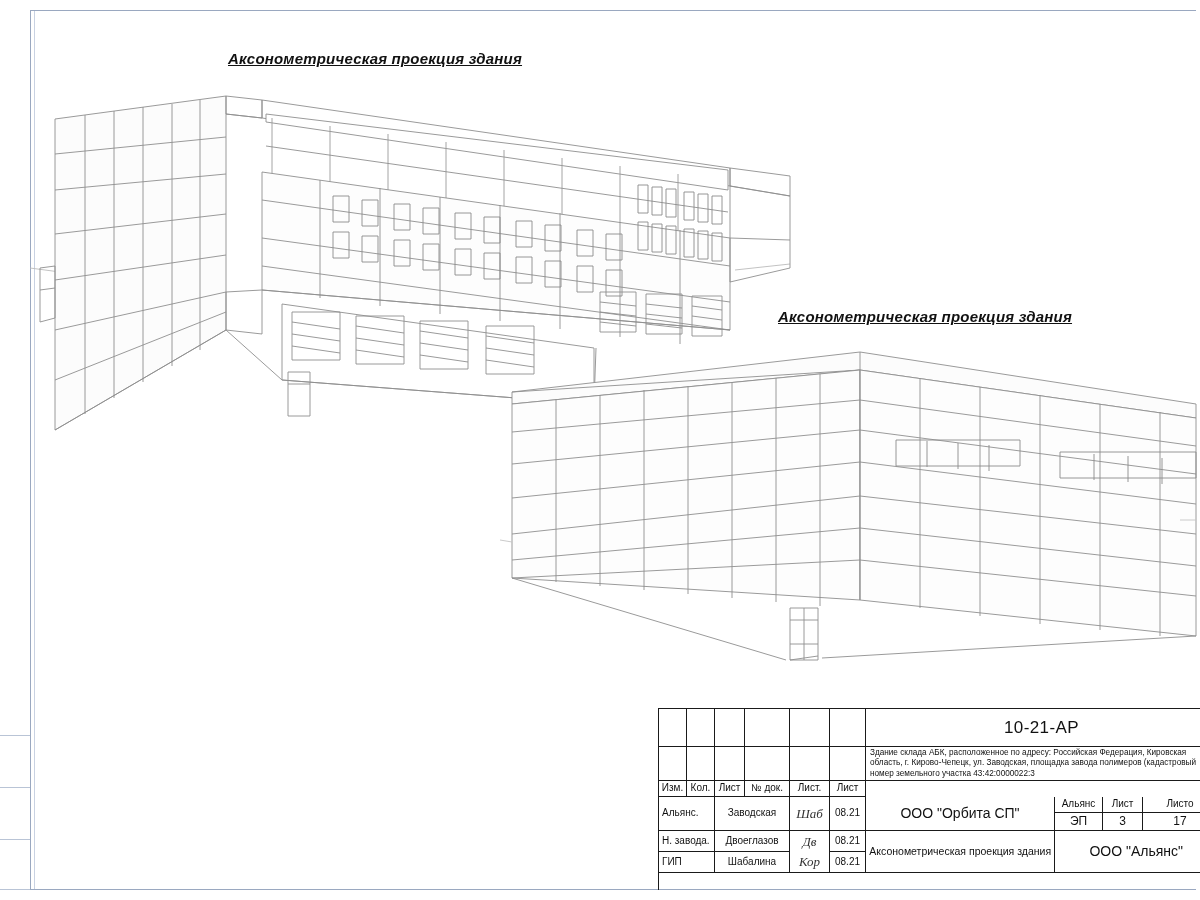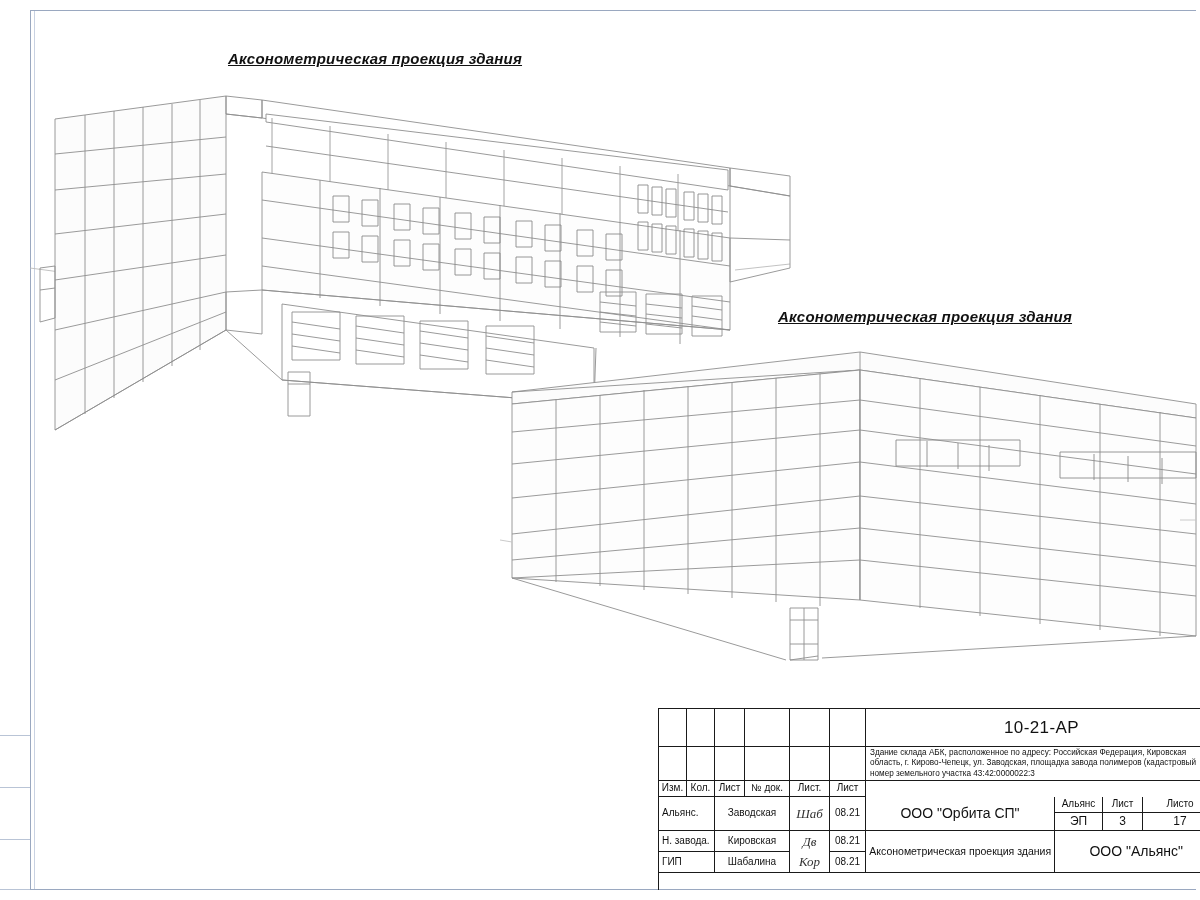--- a/index.html
+++ b/index.html
@@ -344,21 +344,21 @@
           <div class="cell stage-val" style="width:40px;height:18px;">3</div>
           <div class="cell stage-val" style="width:75px;height:18px;">17</div>
         </div>
       </div>
     </div>
 
     <div class="srow">
       <div class="left-grid" style="width:207px;height:42px;">
         <div style="display:flex;height:21px;">
           <div class="cell rolecell" style="width:56px;height:21px;">Н. завода.</div>
-          <div class="cell namecell" style="width:75px;height:21px;">Кировская</div>
+          <div class="cell namecell" style="width:75px;height:21px;">Двоеглазов</div>
           <div class="cell sign" style="width:40px;height:21px;border-bottom:none;">Дв</div>
           <div class="cell small-c" style="width:36px;height:21px;">08.21</div>
         </div>
         <div style="display:flex;height:21px;">
           <div class="cell rolecell" style="width:56px;height:21px;">ГИП</div>
           <div class="cell namecell" style="width:75px;height:21px;">Шабалина</div>
           <div class="cell sign" style="width:40px;height:21px;">Кор</div>
           <div class="cell small-c" style="width:36px;height:21px;">08.21</div>
         </div>
       </div>

